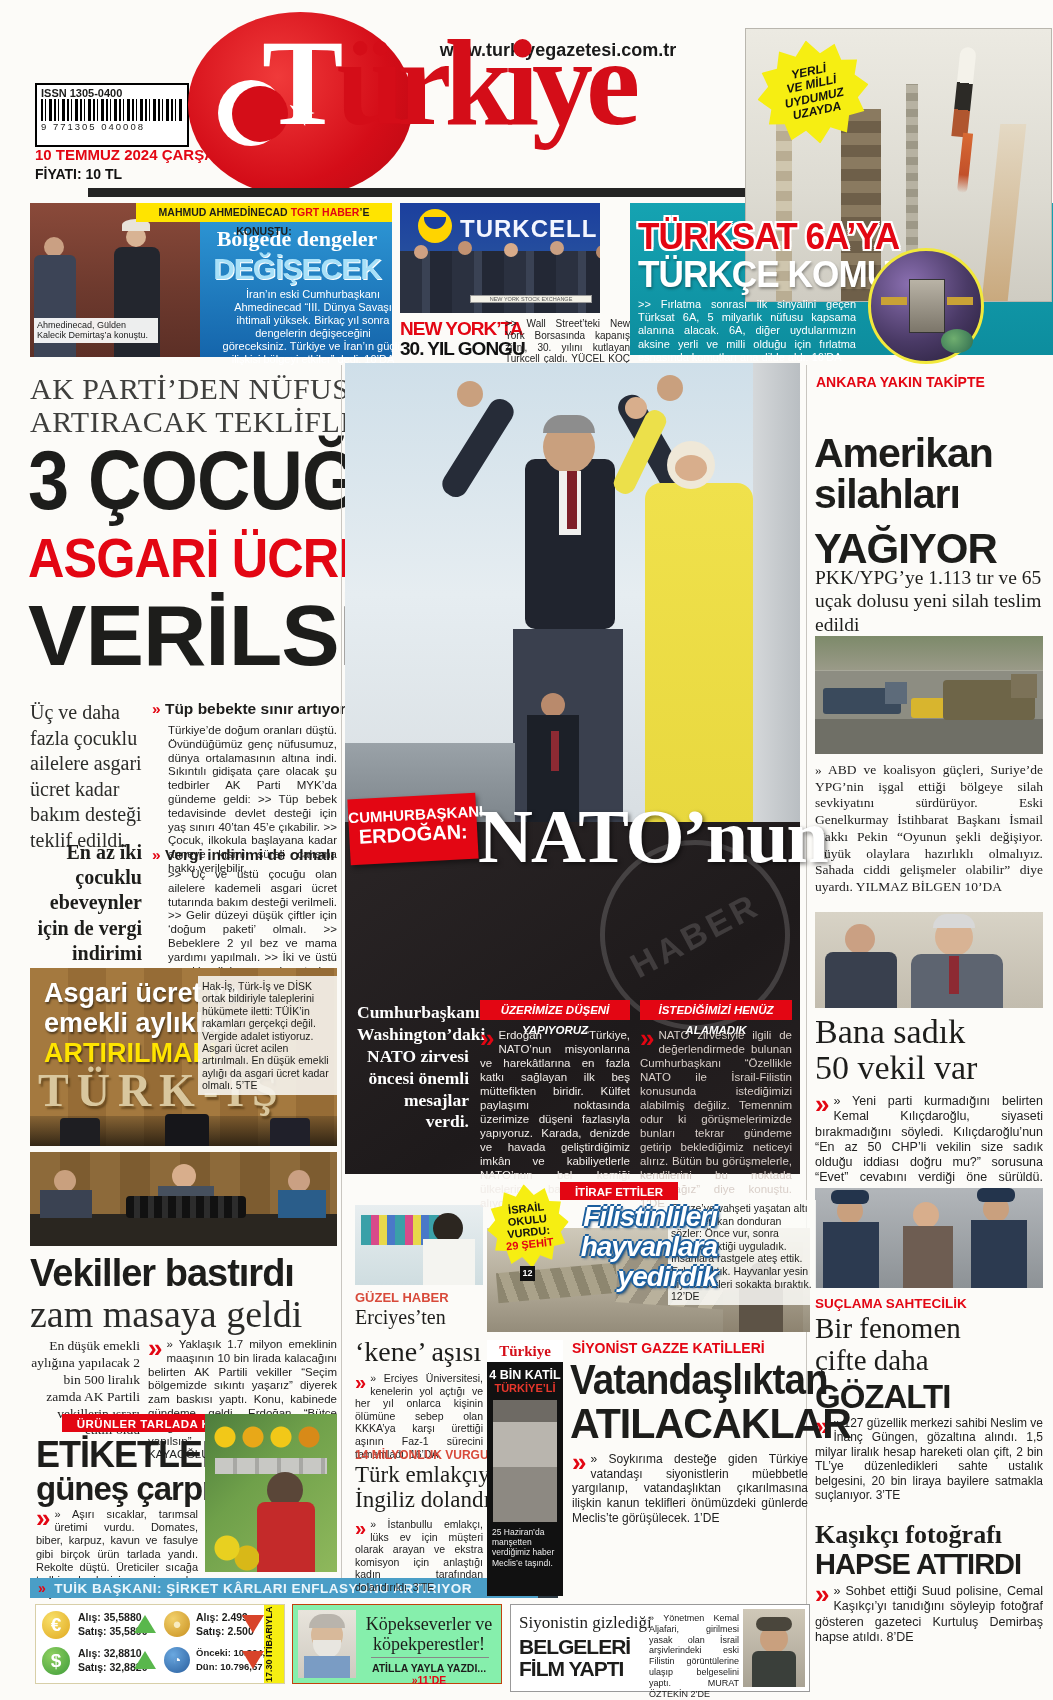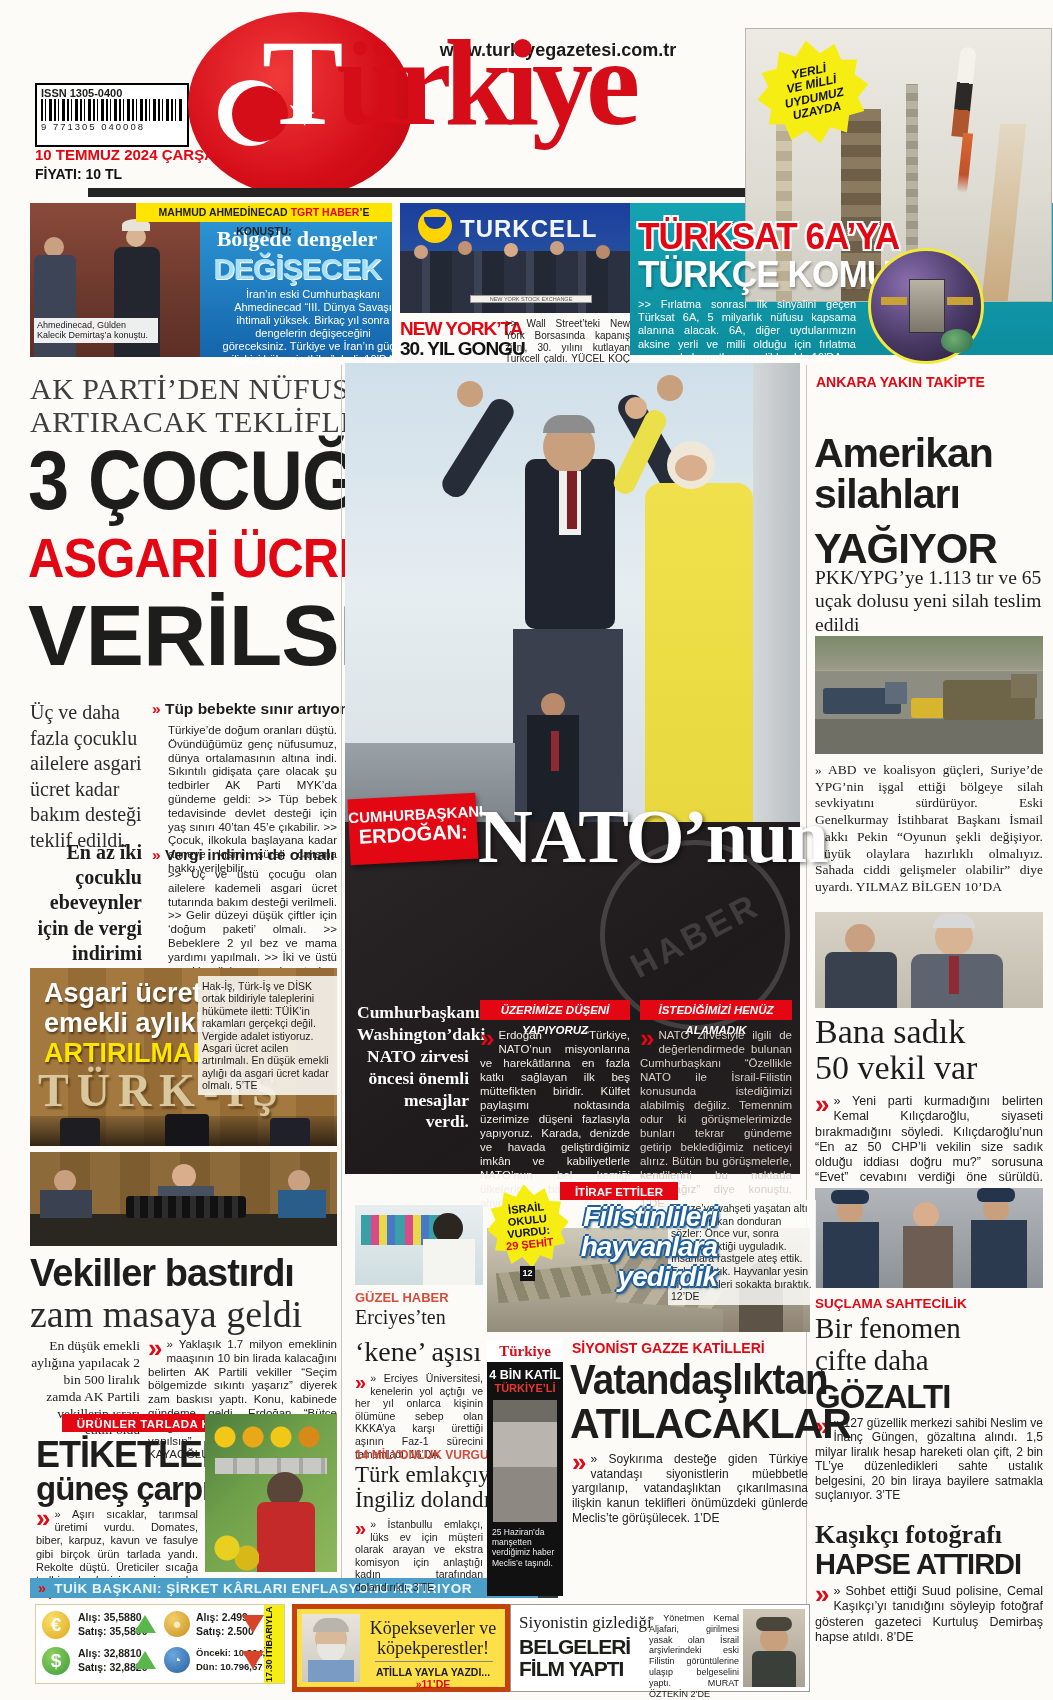--- a/index.html
+++ b/index.html
@@ -84,21 +84,21 @@
   </div>
   <div class="abs" style="left:200px;top:203px;width:192px;height:154px;background:linear-gradient(180deg,#2f9ad8,#1565ab);"></div>
   <div class="abs" style="left:136px;top:203px;width:256px;height:19px;background:#ffe400;font-size:10.5px;font-weight:800;line-height:19px;text-align:center;z-index:3;">
     <span>MAHMUD AHMEDİNECAD </span><span class="red">TGRT HABER</span><span>’E KONUŞTU:</span>
   </div>
   <div class="abs serif" style="left:204px;top:226px;width:186px;font-size:22px;font-weight:bold;color:#fff;text-align:center;">Bölgede dengeler</div>
   <div class="abs cond" style="left:204px;top:252px;width:186px;font-size:30px;font-weight:800;color:#a8e0f8;text-align:center;text-shadow:1px 1px 0 #fff;">DEĞİŞECEK</div>
   <div class="abs" style="left:206px;top:288px;width:182px;font-size:11px;line-height:1.18;color:#fff;text-align:center;margin-left:16px;">İran’ın eski Cumhurbaşkanı Ahmedinecad “III. Dünya Savaşı ihtimali yüksek. Birkaç yıl sonra dengelerin değişeceğini göreceksiniz. Türkiye ve İran’ın güçlü ilişkisi bölgeyi etkiler” dedi. 10’DA</div>
   <div class="abs" style="left:34px;top:318px;width:118px;background:rgba(255,255,255,.92);font-size:9px;line-height:1.15;padding:2px 3px;color:#222;z-index:3;">Ahmedinecad, Gülden Kalecik Demirtaş’a konuştu.</div>
 
-  <div class="ph" style="left:400px;top:203px;width:230px;height:110px;background:linear-gradient(180deg,#1b3f9e,#27519e 55%,#1d3464);">
+  <div class="ph" style="left:400px;top:203px;width:200px;height:110px;background:linear-gradient(180deg,#1b3f9e,#27519e 55%,#1d3464);">
     <div style="position:absolute;left:18px;top:6px;width:34px;height:34px;border-radius:50%;background:#ffd400;"></div>
     <div style="position:absolute;left:24px;top:14px;width:22px;height:12px;border-radius:0 0 12px 12px;background:#1b3f9e;"></div>
     <div class="abs" style="left:60px;top:12px;font-size:24px;font-weight:800;color:#f4f6ff;letter-spacing:1px;">TURKCELL</div>
     <div style="position:absolute;left:0;top:48px;width:230px;height:62px;background:repeating-linear-gradient(90deg,#2b3140 0 22px,#3a4254 22px 30px,#232835 30px 52px);"></div>
     <div style="position:absolute;left:14px;top:42px;width:14px;height:14px;border-radius:50%;background:#cfa183;"></div>
     <div style="position:absolute;left:58px;top:38px;width:14px;height:14px;border-radius:50%;background:#c29272;"></div>
     <div style="position:absolute;left:104px;top:40px;width:14px;height:14px;border-radius:50%;background:#d8ab8a;"></div>
     <div style="position:absolute;left:150px;top:38px;width:14px;height:14px;border-radius:50%;background:#caa083;"></div>
     <div style="position:absolute;left:196px;top:42px;width:14px;height:14px;border-radius:50%;background:#b98a6c;"></div>
     <div class="abs" style="left:70px;top:92px;width:120px;background:#f4f2e8;color:#555;font-size:5.5px;text-align:center;border:1px solid #999;">NEW YORK STOCK EXCHANGE</div>
@@ -345,21 +345,21 @@
     <div class="abs" style="left:160px;top:6px;font-size:10.5px;font-weight:bold;">Alış: 2.499</div>
     <div class="abs" style="left:160px;top:20px;font-size:10.5px;font-weight:bold;">Satış: 2.500</div>
     <div class="abs dnar" style="left:206px;top:10px;"></div>
     <div class="abs" style="left:128px;top:42px;width:26px;height:26px;border-radius:50%;background:radial-gradient(circle at 35% 30%,#6aa8e0,#2a5f9e);color:#fff;font-size:14px;text-align:center;line-height:26px;">◔</div>
     <div class="abs" style="left:160px;top:42px;font-size:9.5px;font-weight:bold;">Önceki: 10.864,08</div>
     <div class="abs" style="left:160px;top:56px;font-size:9.5px;font-weight:bold;">Dün: 10.796,57</div>
     <div class="abs dnar" style="left:206px;top:46px;"></div>
     <div class="abs" style="left:228px;top:0;width:20px;height:78px;background:#f6ee12;color:#111;font-size:9px;font-weight:800;writing-mode:vertical-rl;transform:rotate(180deg);text-align:center;">17.30 İTİBARIYLA</div>
   </div>
 
-  <div class="abs" style="left:292px;top:1604px;width:208px;height:78px;background:#fde047;border:5px solid #c2410c;">
+  <div class="abs" style="left:292px;top:1604px;width:208px;height:78px;background:#86efac;border:1px solid #c2410c;">
     <div class="ph" style="left:5px;top:5px;width:58px;height:68px;background:linear-gradient(180deg,#e8e4dc,#cfcac0);">
       <div style="position:absolute;left:13px;top:8px;width:32px;height:34px;border-radius:50%;background:#d8b99a;"></div>
       <div style="position:absolute;left:11px;top:4px;width:36px;height:14px;border-radius:18px 18px 0 0;background:#b9b4ac;"></div>
       <div style="position:absolute;left:15px;top:30px;width:28px;height:18px;border-radius:0 0 14px 14px;background:#e8e6e0;"></div>
       <div style="position:absolute;left:6px;top:46px;width:46px;height:22px;background:#7a9cc4;"></div>
     </div>
     <div class="abs serif" style="left:68px;top:9px;width:136px;font-size:18px;text-align:center;color:#1d1d1b;">Köpekseverler ve</div>
     <div class="abs serif" style="left:68px;top:29px;width:136px;font-size:18px;text-align:center;color:#1d1d1b;">köpekperestler!</div>
     <div class="rule" style="left:78px;top:52px;width:118px;height:1px;background:#888;"></div>
     <div class="abs" style="left:68px;top:57px;width:136px;text-align:center;font-size:10.5px;font-weight:bold;color:#1d1d1b;">

